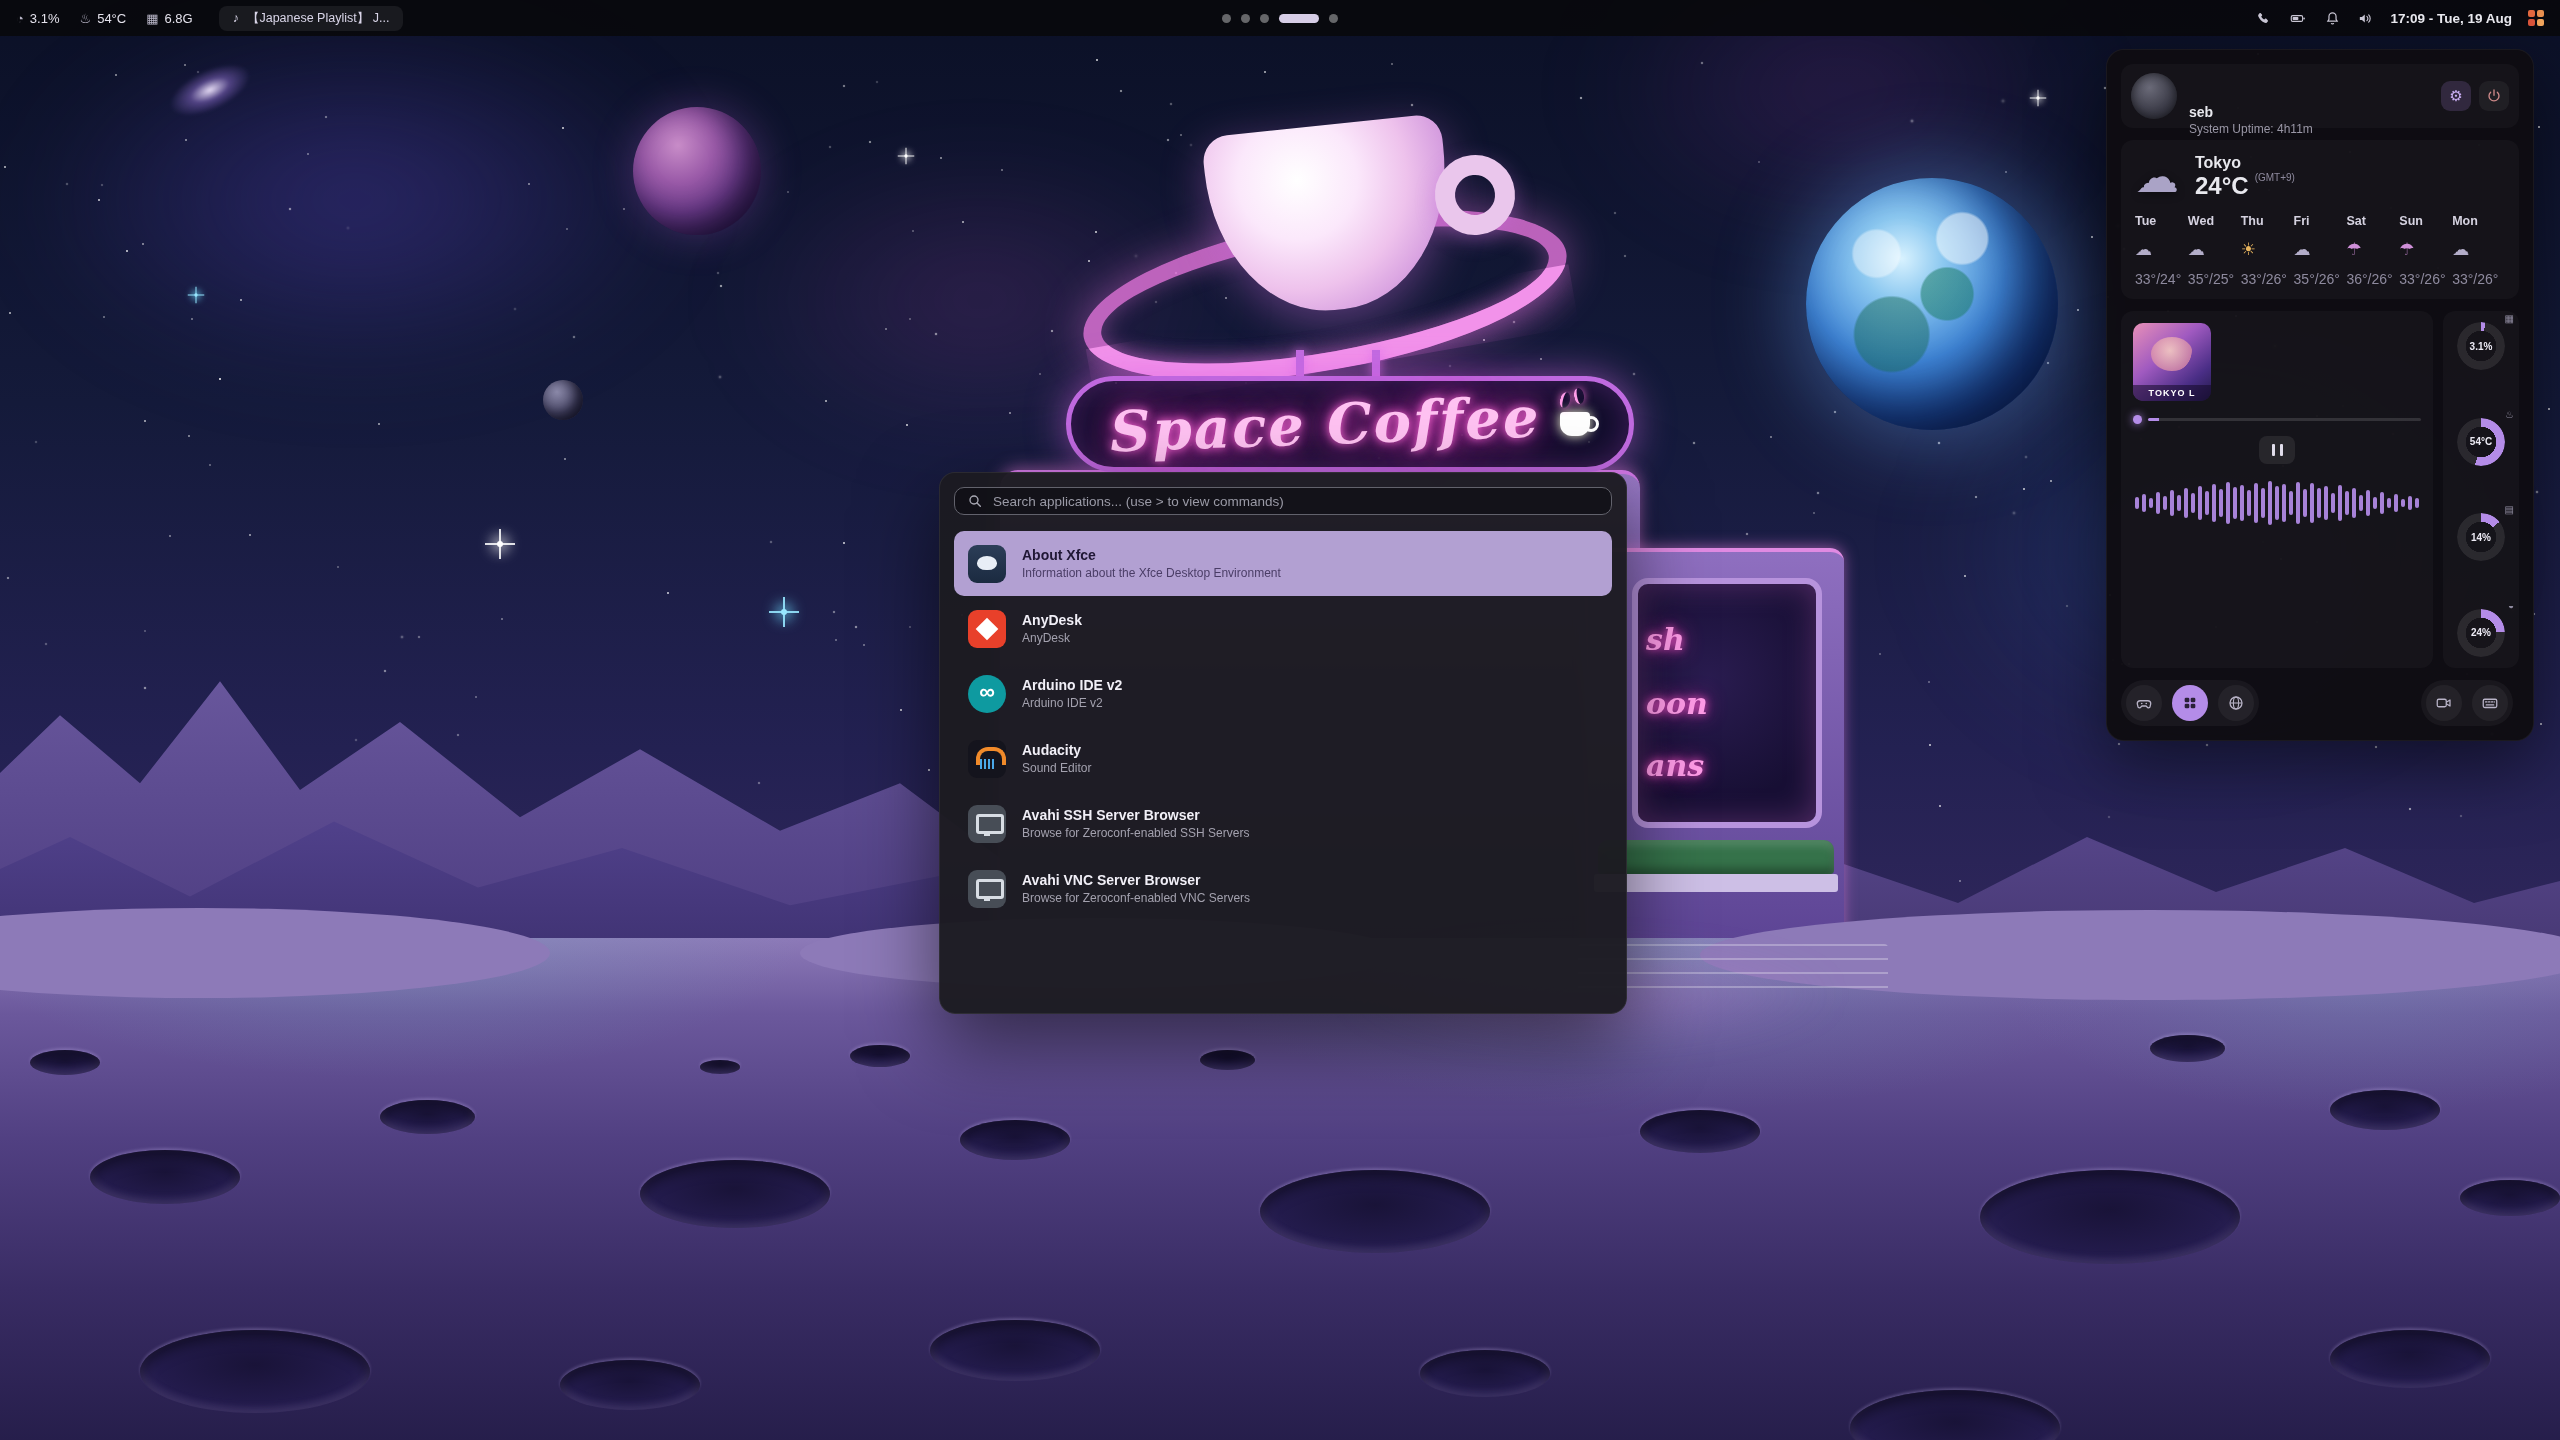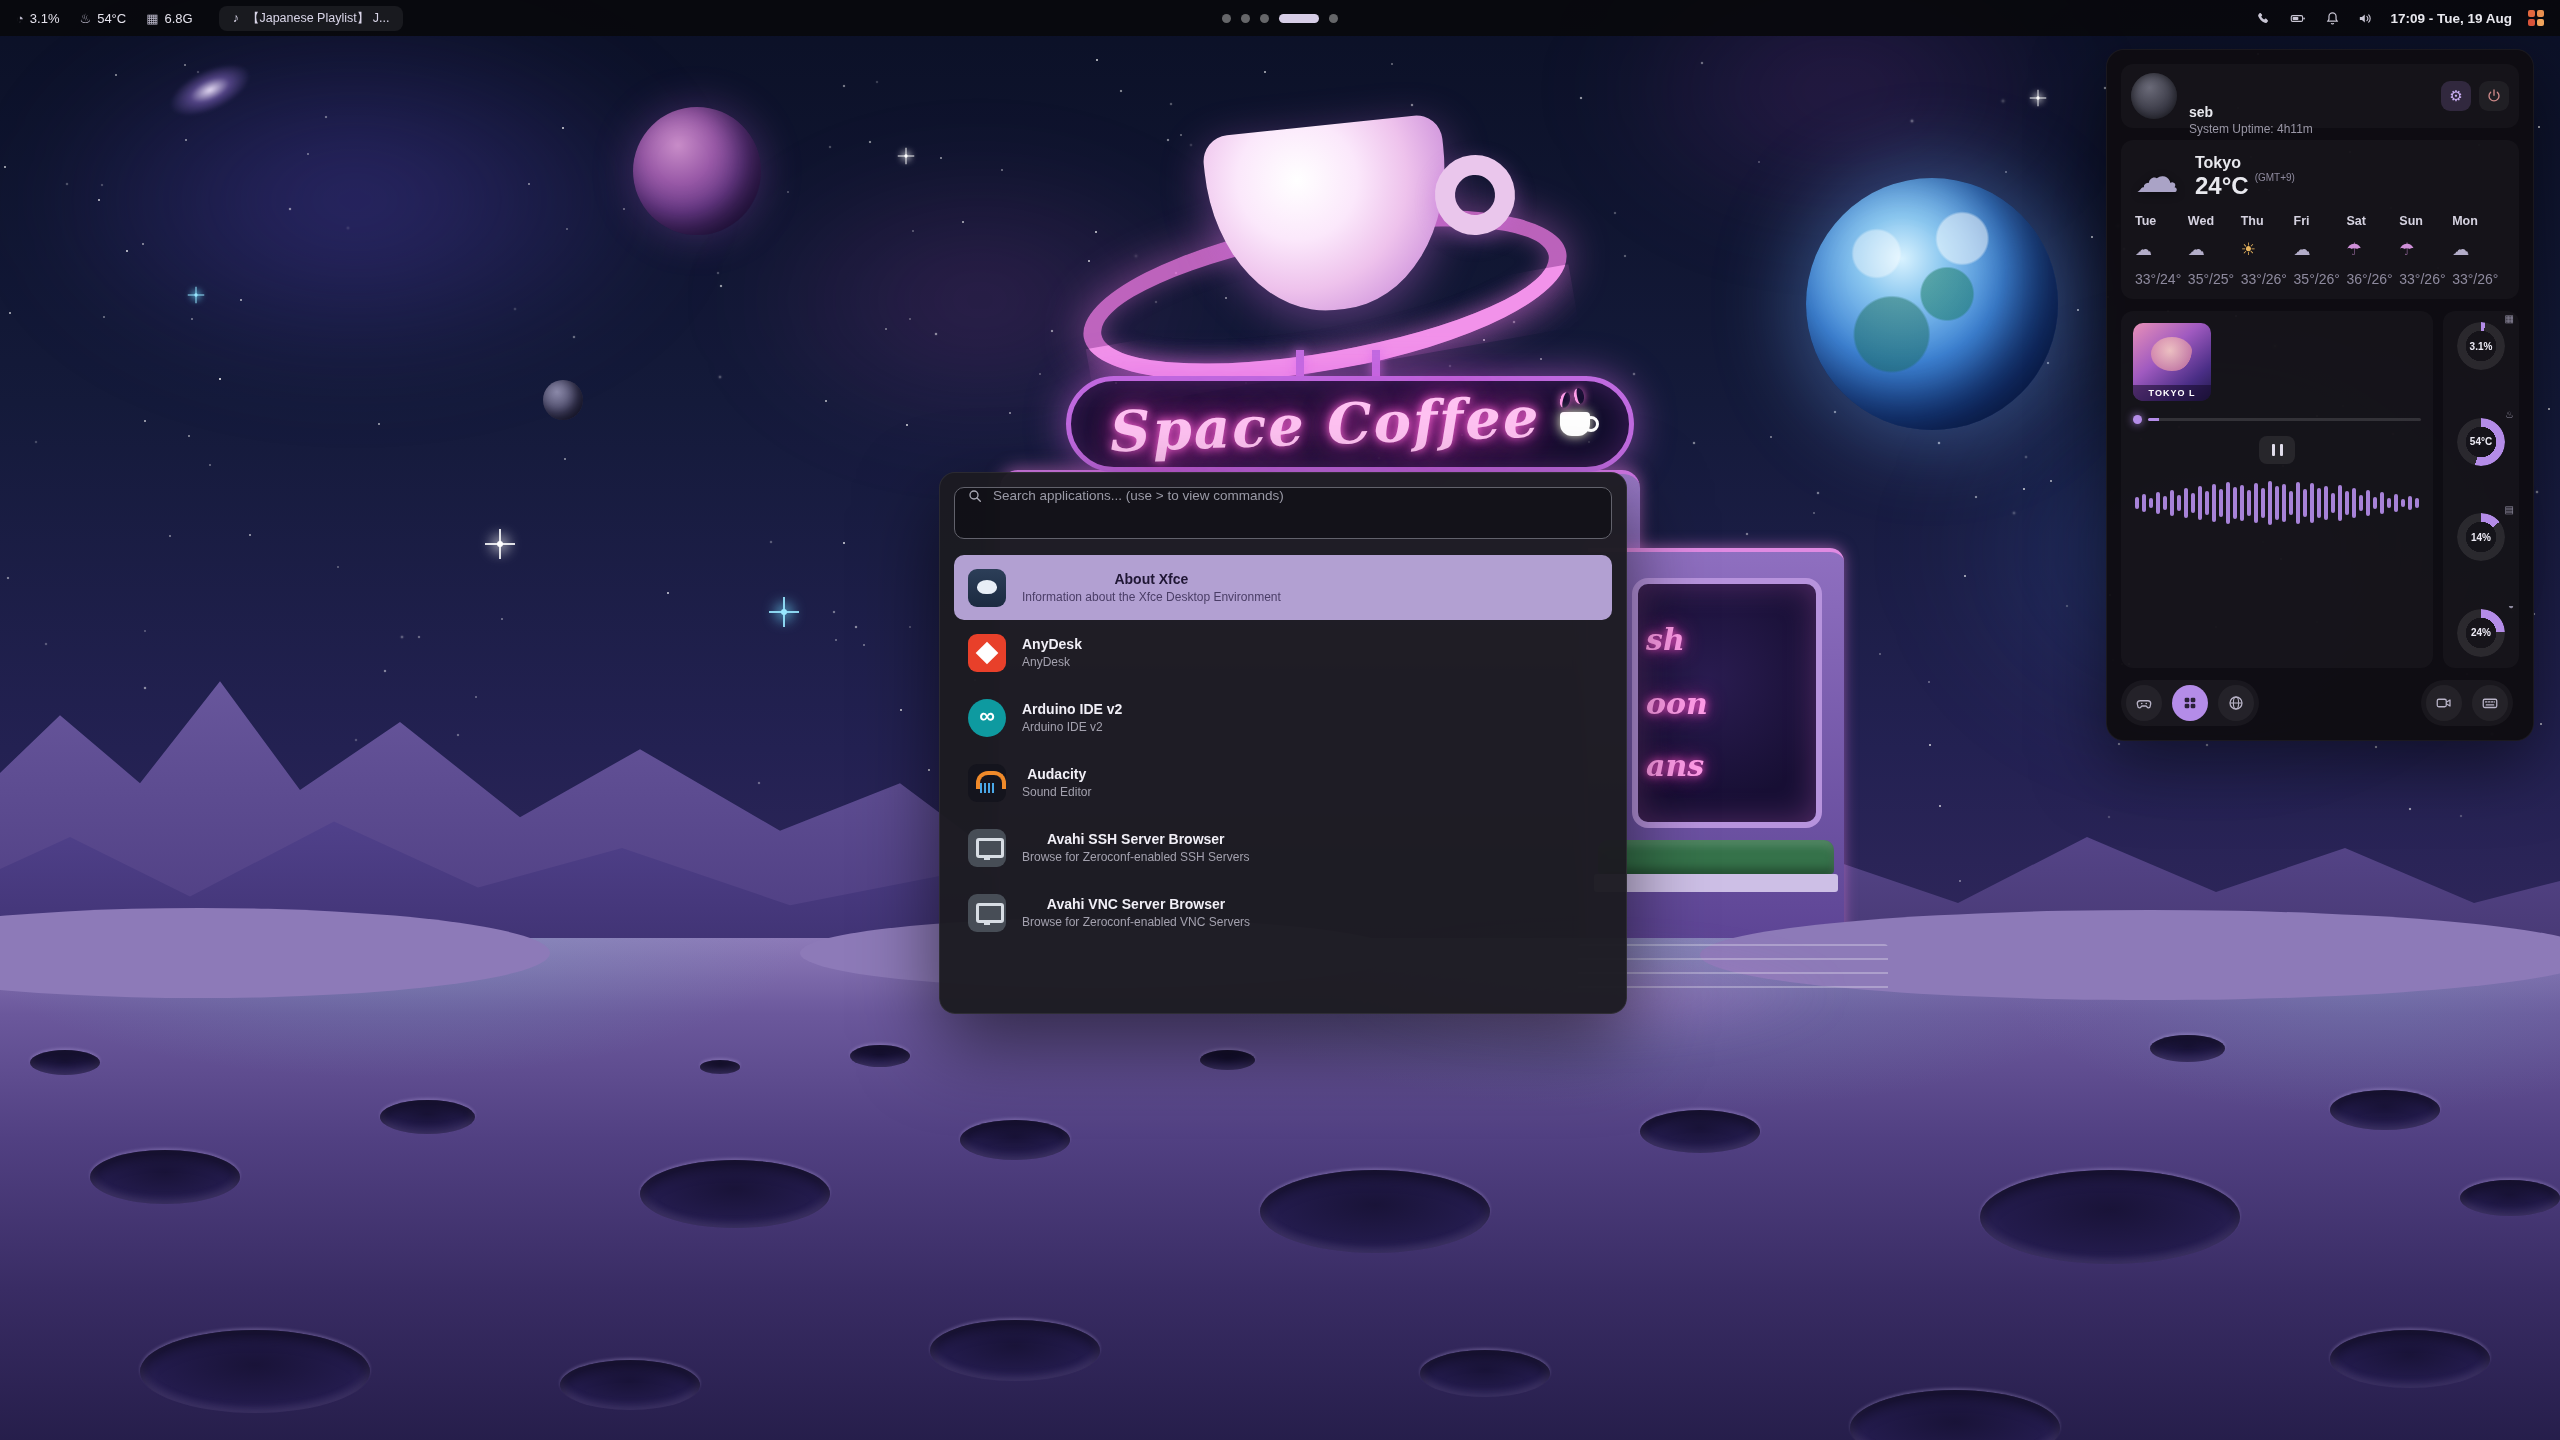--- a/index.html
+++ b/index.html
@@ -122,29 +122,29 @@
   .ws-dot.active{width:40px;background:#d6cde6;}
   .tb-right{margin-left:auto;display:flex;align-items:center;gap:16px;}
   .tb-right svg{display:block;}
   .clock{font-weight:700;font-size:13.5px;}
   .grid-ic{display:grid;grid-template-columns:7px 7px;gap:2px;}
   .grid-ic span{width:7px;height:7px;border-radius:2px;}
 
   
   .launcher{position:absolute;left:939px;top:472px;width:688px;height:542px;z-index:40;border-radius:16px;
     background:rgba(28,27,33,.97);border:1px solid rgba(255,255,255,.07);box-shadow:0 30px 80px rgba(0,0,0,.55);padding:14px;}
-  .search-box{display:flex;align-items:flex-start;gap:10px;height:52px;padding:0 12px;border-radius:10px;
+  .search-box{display:flex;align-items:center;gap:10px;height:28px;padding:0 12px;border-radius:10px;
     background:rgba(10,10,14,.55);border:1px solid #62626c;}
   .search-box input{flex:1;background:transparent;border:none;outline:none;color:#e8e8f0;font-size:13.5px;font-family:inherit;}
   .search-box input::placeholder{color:#9a9aa6;}
   .app-list{margin-top:16px;display:flex;flex-direction:column;}
   .app-row{display:flex;align-items:center;gap:16px;height:65px;padding:0 14px;border-radius:10px;cursor:pointer;}
   .app-row.selected{background:#b2a0d2;}
   .app-txt{display:flex;flex-direction:column;gap:3px;min-width:0;}
-  .app-name{font-size:14px;font-weight:700;color:#f1eff7;text-align:center;}
+  .app-name{font-size:14px;font-weight:700;color:#f1eff7;}
   .app-desc{font-size:12px;color:#a3a1ae;}
   .app-row.selected .app-name{color:#201735;}
   .app-row.selected .app-desc{color:#4a3d66;}
   .app-ic{position:relative;flex:none;width:38px;height:38px;border-radius:9px;}
   .app-ic[data-icon="xfce"]{background:linear-gradient(180deg,#2c3e58,#1b2a40);}
   .app-ic[data-icon="xfce"]::after{content:"";position:absolute;left:9px;top:11px;width:20px;height:14px;background:#e8eef6;border-radius:50% 50% 45% 45%;}
   .app-ic[data-icon="android-studio"]{background:radial-gradient(circle at 50% 40%,#46d98c 0%,#2aa968 60%,#1d7a4a 100%);border-radius:50%;}
   .app-ic[data-icon="android-studio"]::after{content:"";position:absolute;left:13px;top:8px;width:12px;height:22px;
     background:linear-gradient(180deg,#d8f8e8,#7ae8b8);clip-path:polygon(50% 0,100% 100%,0 100%);}
   .app-ic[data-icon="anydesk"]{background:#e8402a;}

